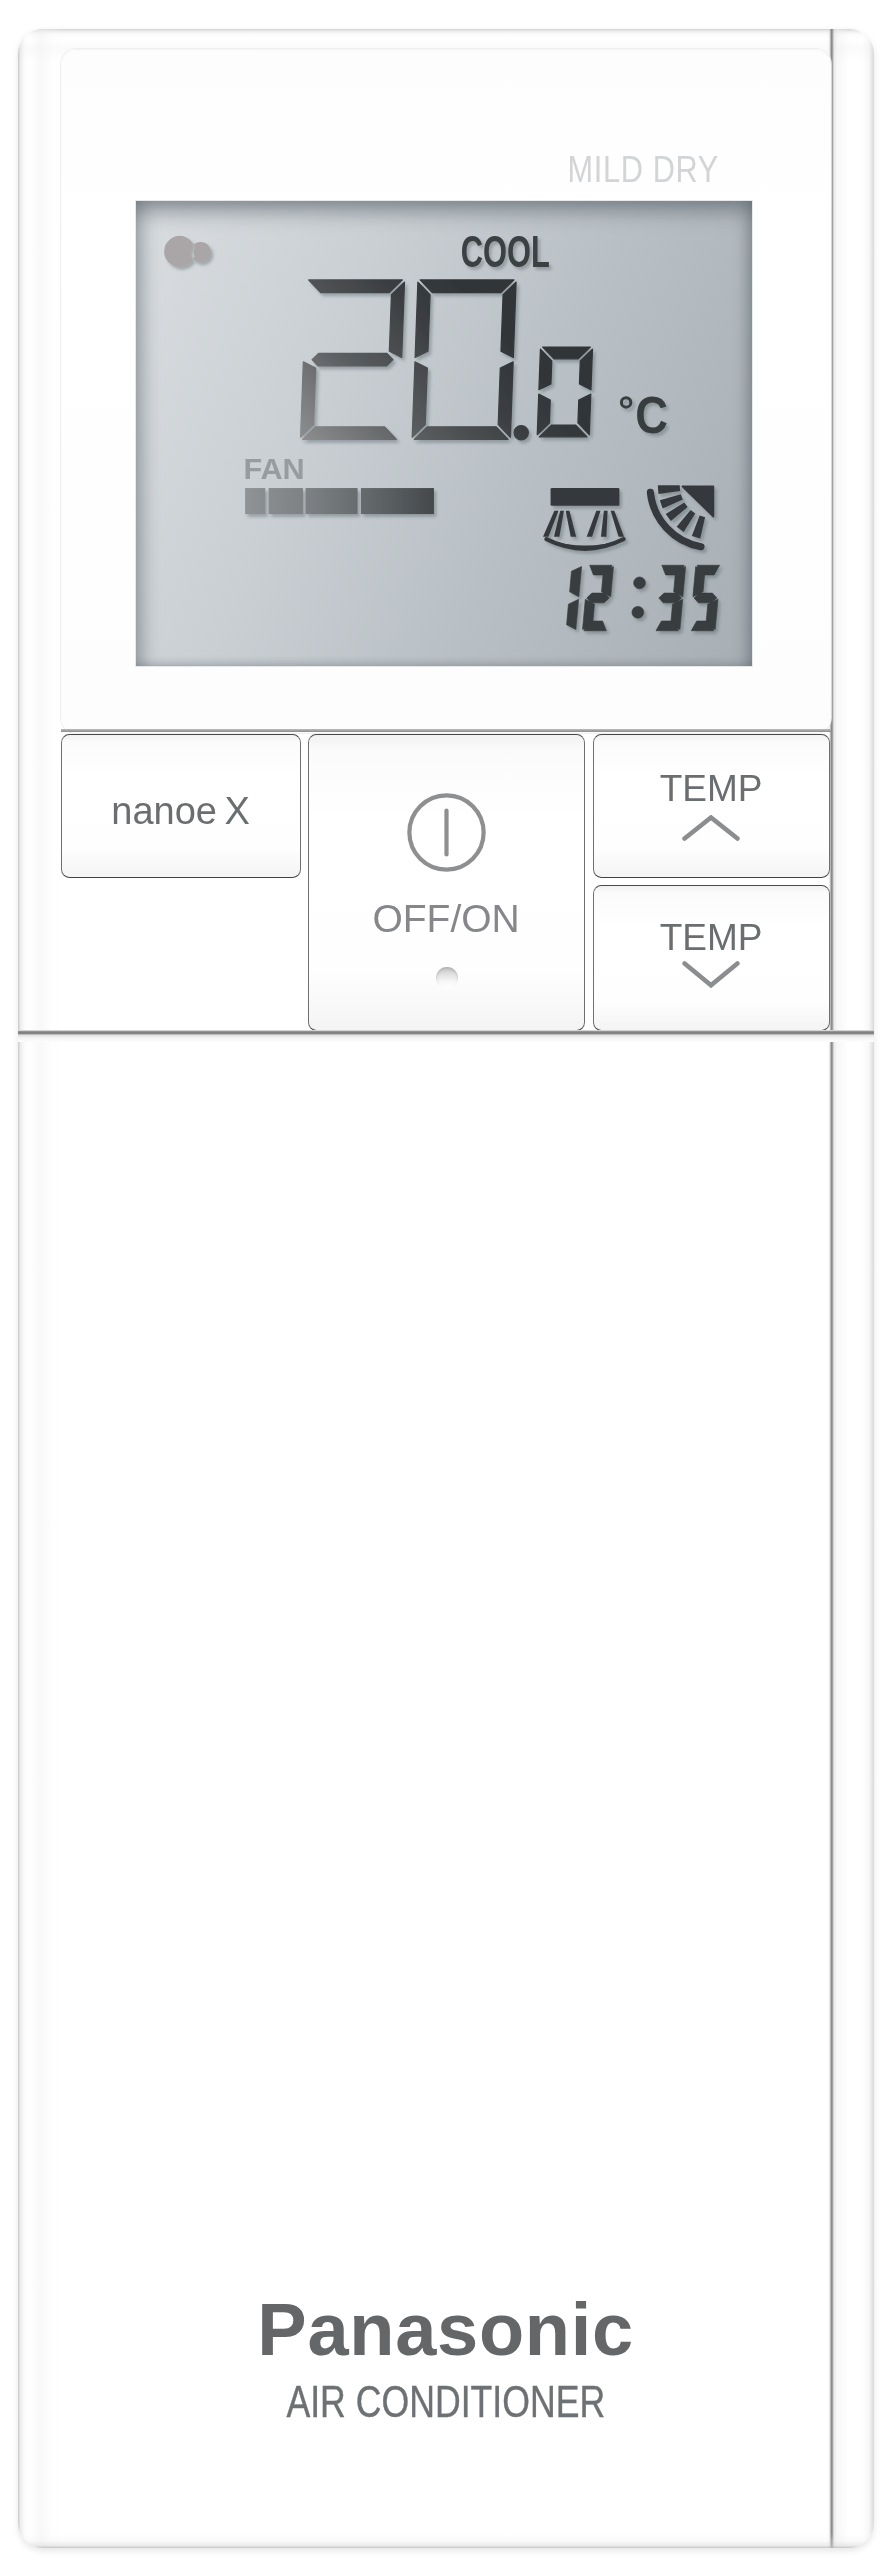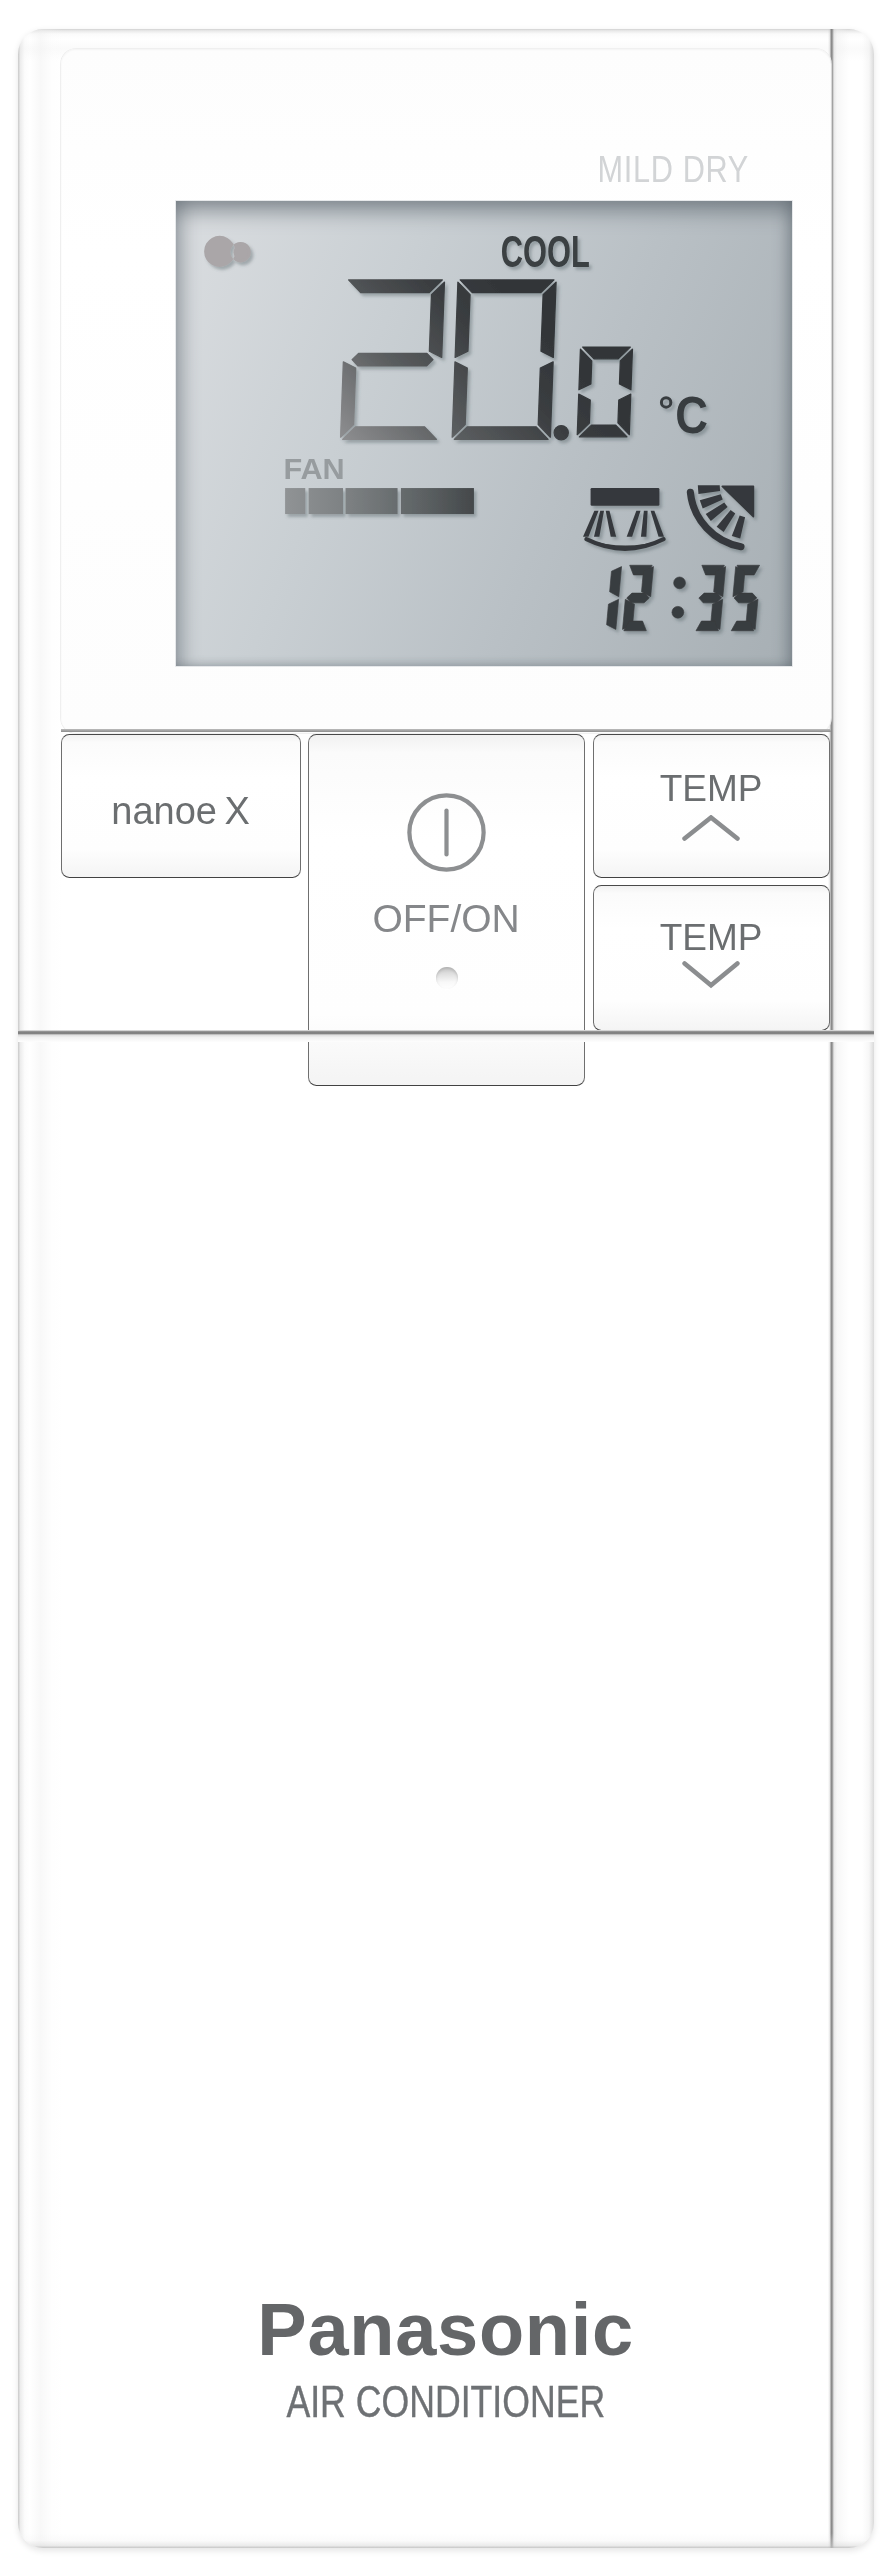--- a/index.html
+++ b/index.html
@@ -4,29 +4,29 @@
 <style>
 html,body{margin:0;padding:0;background:#fff;}
 body{width:892px;height:2576px;position:relative;overflow:hidden;font-family:"Liberation Sans",sans-serif;}
 .abs{position:absolute;}
 #remote{position:absolute;left:17.6px;top:28.5px;width:856px;height:2519px;border-radius:25px;background:#fff;overflow:hidden;box-shadow:0 2.5px 5.9px rgba(0,0,0,0.10);}
 #edgeT{left:0;top:0;right:0;height:34px;background:linear-gradient(to bottom,rgba(198,198,198,0.8) 0px,rgba(214,214,214,0.55) 1.7px,rgba(240,240,240,0.25) 5px,rgba(255,255,255,0) 10px,rgba(240,240,240,0.3) 20px,rgba(255,255,255,0) 32px);}
 #edgeL{left:0;top:0;bottom:0;width:45px;background:linear-gradient(to right,rgba(195,195,195,0.9) 0px,rgba(222,222,222,0.55) 2.5px,rgba(244,244,244,0.3) 6.7px,rgba(255,255,255,0) 11.7px,rgba(238,238,238,0.4) 22.6px,rgba(248,248,248,0.15) 34px,rgba(255,255,255,0) 45px);}
 #edgeR{right:0;top:0;bottom:0;width:47px;background:linear-gradient(to left,rgba(205,205,205,0.75) 0px,rgba(235,235,235,0.4) 5px,rgba(255,255,255,0) 11.7px,rgba(255,255,255,0) 25px,rgba(237,237,237,0.45) 37px,rgba(216,216,216,0.55) 40px,rgba(118,118,118,0.85) 42px,rgba(118,118,118,0.85) 43px,rgba(190,190,190,0.4) 44px,rgba(255,255,255,0) 46px);}
 #edgeB{left:0;bottom:0;right:0;height:25px;background:linear-gradient(to top,rgba(188,188,188,0.85) 0px,rgba(215,215,215,0.5) 2.5px,rgba(238,238,238,0.25) 7.5px,rgba(255,255,255,0) 15px);}
 #surround{left:43px;top:20px;width:770px;height:684px;border-radius:15px;background:linear-gradient(to bottom,#fdfdfd,#ffffff 30%,#fdfdfd);box-shadow:0 0 0 0.8px #ececec, inset 0 0.8px 1.7px #f2f2f2;}
-#milddry{left:534px;top:122px;width:243px;height:37px;line-height:37px;font-size:37px;color:#d2d4d6;text-align:center;}
+#milddry{left:504px;top:122px;width:243px;height:37px;line-height:37px;font-size:37px;color:#d2d4d6;text-align:center;}
 #milddry span{display:inline-block;transform:scaleX(0.83);transform-origin:center;letter-spacing:0.8px;}
-#lcd{left:118px;top:172px;width:616px;height:465px;background:linear-gradient(112deg,#dadde0 0%,#c9cfd3 32%,#b9c0c5 62%,#a7afb4 100%);box-shadow:inset 0 22px 20px -11.7px rgba(88,98,106,0.62),inset 17px 0 17px -10px rgba(88,98,106,0.45),inset -13.4px 0 13.4px -8.4px rgba(88,98,106,0.5),inset 0 -7.5px 8.4px -5.9px rgba(88,98,106,0.32),0 0 0 0.8px rgba(170,177,182,0.35);margin-left:40px;}
+#lcd{left:118px;top:172px;width:616px;height:465px;background:linear-gradient(112deg,#dadde0 0%,#c9cfd3 32%,#b9c0c5 62%,#a7afb4 100%);box-shadow:inset 0 22px 20px -11.7px rgba(88,98,106,0.62),inset 17px 0 17px -10px rgba(88,98,106,0.45),inset -13.4px 0 13.4px -8.4px rgba(88,98,106,0.5),inset 0 -7.5px 8.4px -5.9px rgba(88,98,106,0.32),0 0 0 0.8px rgba(170,177,182,0.35);}
 .btn{position:absolute;box-sizing:border-box;background:linear-gradient(to bottom,#f1f1f1 0%,#fbfbfb 5%,#ffffff 30%,#fefefe 80%,#f4f4f4 100%);border:1.7px solid #6f6f6f;border-top-color:#494949;border-bottom-color:#424242;border-radius:8.4px;color:#6b6e70;display:flex;align-items:center;justify-content:center;}
 #topline{left:43px;top:700px;width:770px;height:3.4px;background:linear-gradient(to bottom,#bdbdbd,#8c8c8c);}
 #seam{left:0;top:1001px;width:856px;height:12.6px;background:linear-gradient(to bottom,#f4f4f4 0px,#868686 1.7px,#7d7d7d 3.4px,#dedede 5px,#f2f2f2 7.5px,#ffffff 12.6px);}
 #btn-nanoe{left:43px;top:705px;width:240px;height:144px;font-size:38px;padding-top:12px;}
 #btn-powerful{left:43px;top:856px;width:240px;height:146px;font-size:37px;}
-#btn-onoff{left:290px;top:705px;width:277px;height:352px;}
+#btn-onoff{left:290px;top:705px;width:277px;height:297px;}
 #btn-tempup{left:575px;top:705px;width:237px;height:144px;flex-direction:column;}
 #btn-tempdown{left:575px;top:856px;width:237px;height:146px;flex-direction:column;}
 .squish{display:inline-block;transform:scaleX(0.84);transform-origin:center;}
 #logo{left:0px;top:2238px;width:856px;height:74px;line-height:74px;text-align:center;font-weight:bold;font-size:74px;letter-spacing:0.7px;color:#646668;margin-top:26px;}
 #aircond{left:0px;top:2351px;width:856px;height:44px;line-height:44px;text-align:center;font-size:44px;color:#6e7174;-webkit-text-stroke:0.4px #6e7174;}
 #aircond .squish2{display:inline-block;transform:scaleX(0.81);transform-origin:center;}
 </style>
 </head>
 <body>
 

